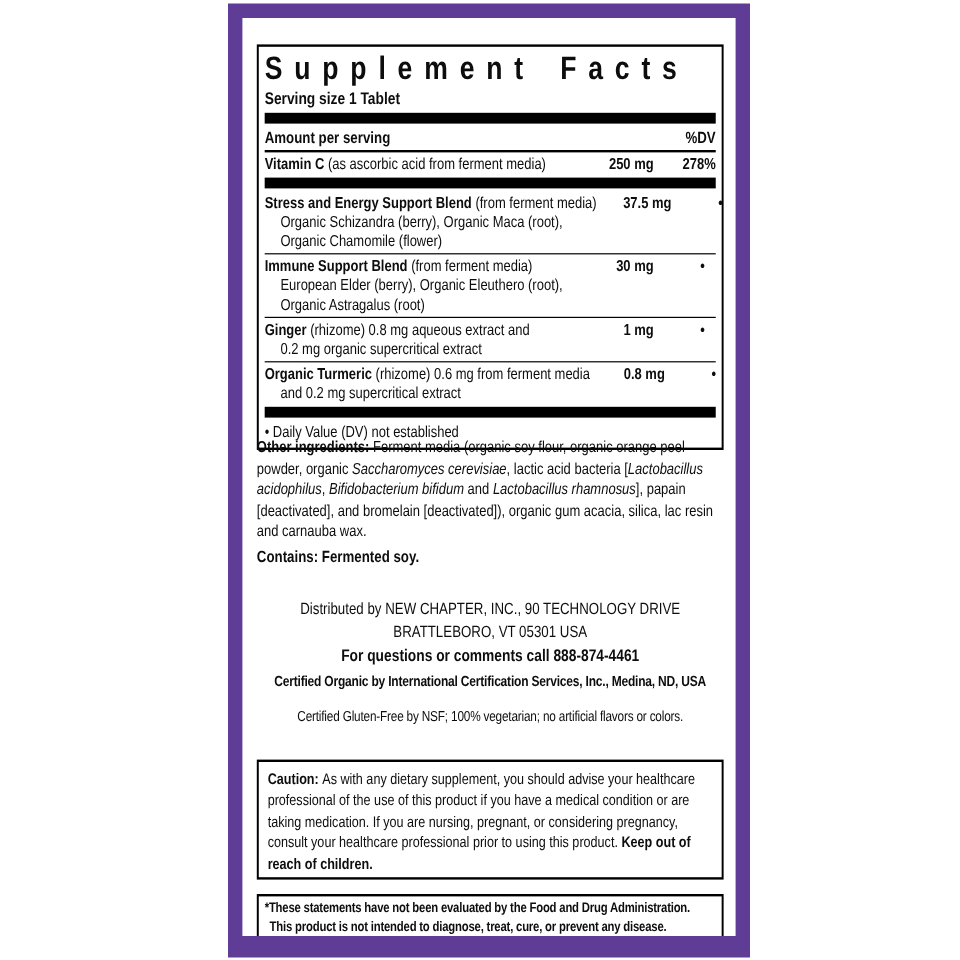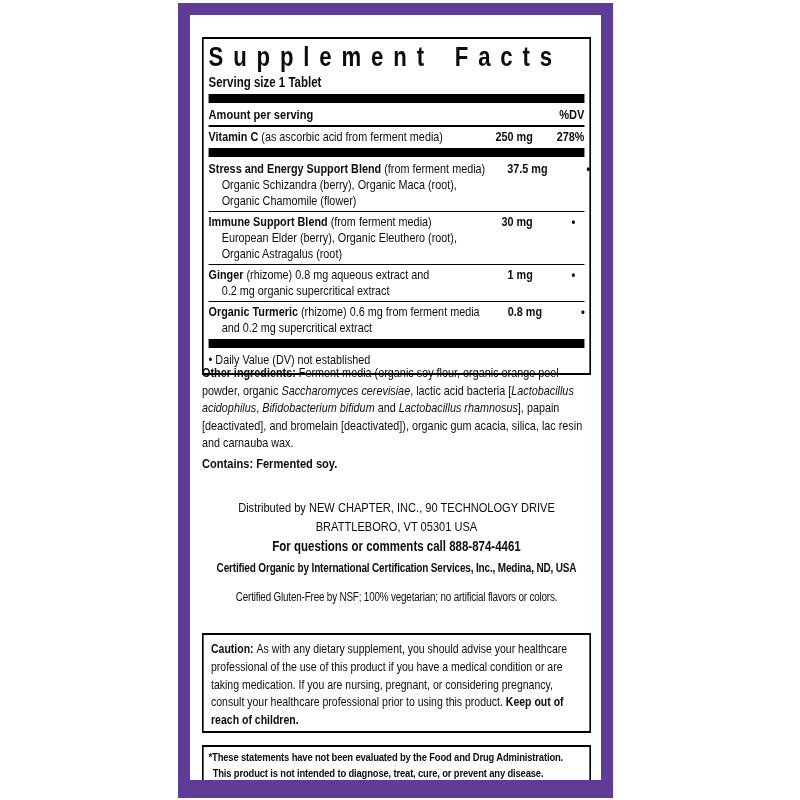--- a/index.html
+++ b/index.html
@@ -4,21 +4,21 @@
 <style>
   * { box-sizing: border-box; margin: 0; padding: 0; }
   html,body { background:#ffffff; }
   .page {
     position: relative; width: 800px; height: 800px; background: #fff;
     font-family: "Liberation Sans", sans-serif; color: #0d0d0d;
     overflow: hidden;
   }
   
   .label-frame {
-    position: absolute; left: 178px; top: 3px; width: 435px; height: 795px;
+    position: absolute; left: 190px; top: 3px; width: 435px; height: 795px;
     border-style: solid; border-color: #5f3c96;
     border-width: 12px 12px 18px 12px;
     background: #fff; padding: 12px 10px 0 12px; overflow: hidden;
   }
   
   .content {
     position: relative; width: 474px; height: 760px;
     transform: scaleX(0.8207); transform-origin: left top;
   }
   .blk { position: absolute; left: 0; right: 0; }

